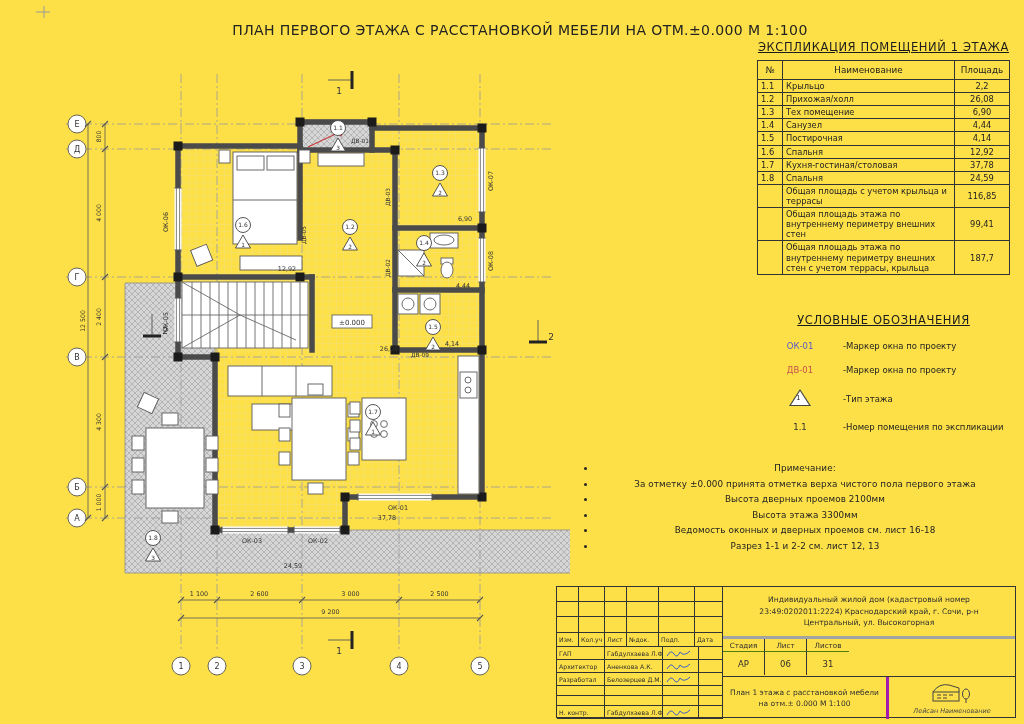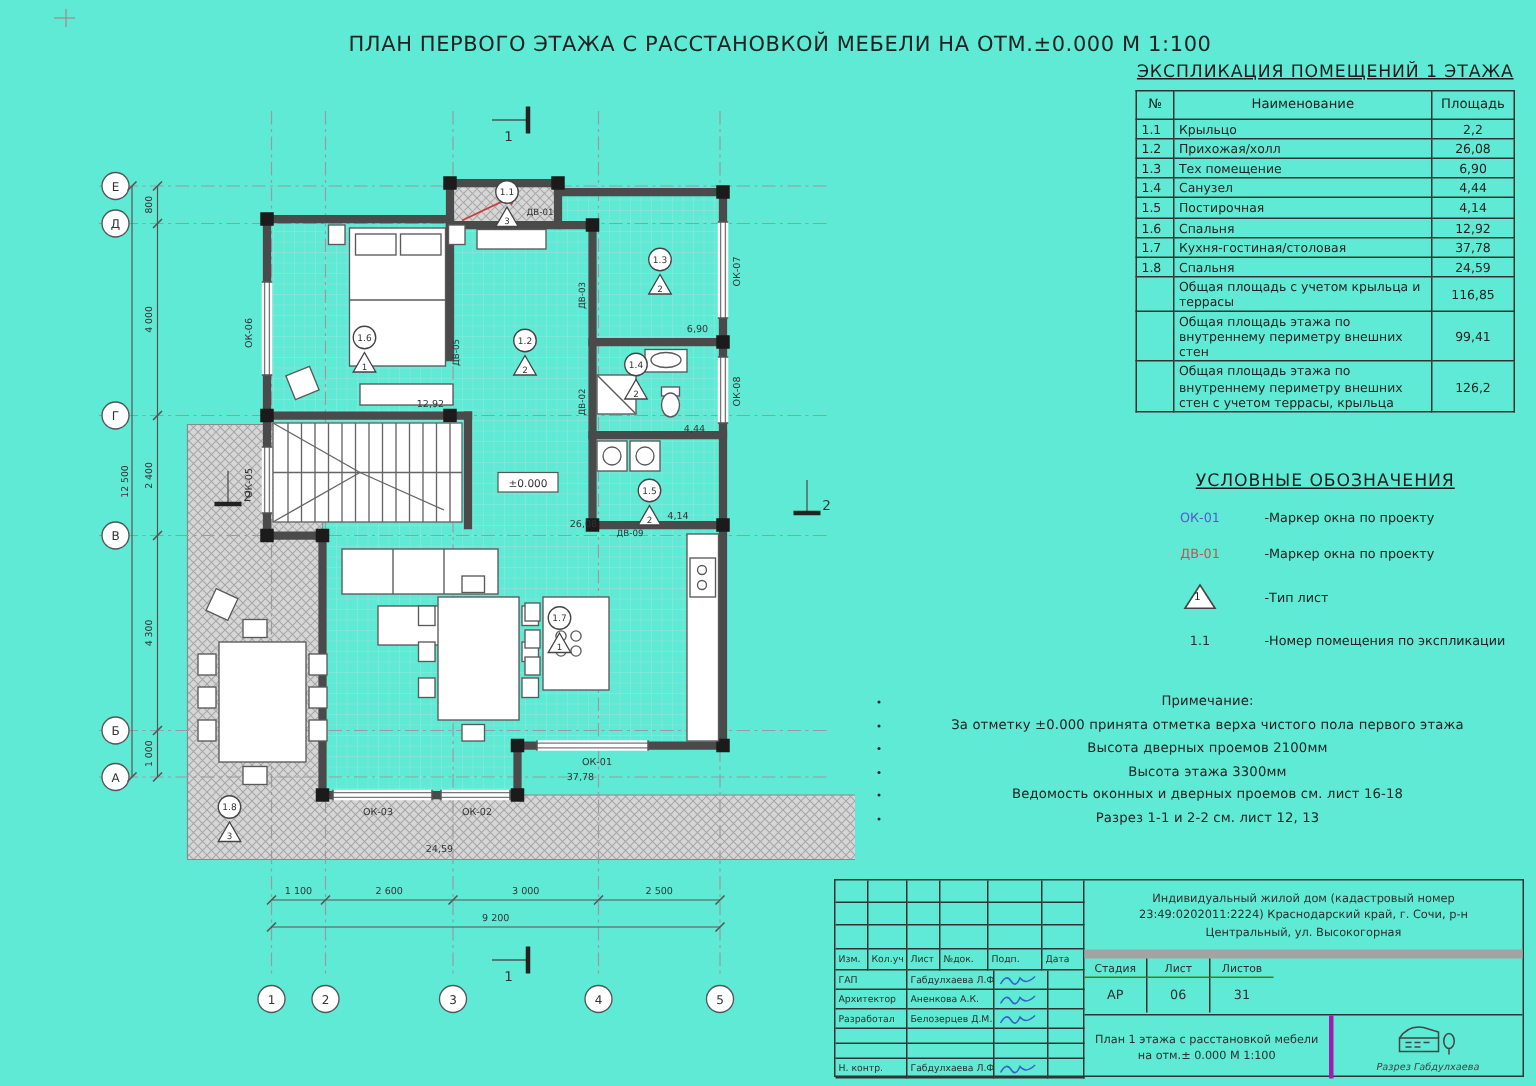--- a/index.html
+++ b/index.html
@@ -1,16 +1,16 @@
 <!DOCTYPE html>
 <html><head>
 <meta charset="utf-8">
 <style>
   html,body{margin:0;padding:0;background:#fff;}
-  .sheet{position:relative;width:1024px;height:724px;background:#5eead4;overflow:hidden;
+  .sheet{position:relative;width:1024px;height:724px;background:#fde047;overflow:hidden;
          font-family:"DejaVu Sans",sans-serif;color:#2e2e2e;}
   .abs{position:absolute;}
   .main-title{left:140px;top:22px;width:760px;text-align:center;font-size:14px;
               letter-spacing:.4px;color:#222;}
   
   .expl{left:757px;top:40px;width:253px;}
   .panel-title{font-size:11.5px;text-align:center;letter-spacing:.6px;color:#1c1c1c;
                text-decoration:underline;margin:0 0 6px 0;font-weight:normal;}
   table.expl-t{border-collapse:collapse;width:100%;}
   table.expl-t th,table.expl-t td{border:1px solid #333;font-size:8.3px;font-weight:normal;
@@ -34,21 +34,21 @@
   .notes{left:582px;top:463px;width:432px;text-align:center;}
   .notes ul{margin:0;padding-left:14px;}
   .notes li{font-size:8.8px;margin:0 0 5.5px 0;color:#222;letter-spacing:.1px;}
   
   .tb{left:556px;top:586px;width:460px;height:132px;border:1.3px solid #333;box-sizing:border-box;font-size:7px;}
   .tb .row{display:flex;box-sizing:border-box;}
   .tb .cell{box-sizing:border-box;border-right:1px solid #333;border-bottom:1px solid #333;
             overflow:hidden;white-space:nowrap;padding:0 2px;display:flex;align-items:center;}
   .tb-left{position:absolute;left:0;top:0;width:166px;height:132px;}
   .tb-right{position:absolute;left:166px;top:0;width:292px;height:132px;}
-  .tb-project{height:52px;border-bottom:6px solid #a3a3a3;display:flex;align-items:center;justify-content:center;
+  .tb-project{height:52px;border-bottom:3px solid #a3a3a3;display:flex;align-items:center;justify-content:center;
               text-align:center;font-size:7.6px;line-height:1.5;padding:2px 8px;box-sizing:border-box;}
   .tb-mid{display:flex;height:38px;border-bottom:1px solid #333;box-sizing:border-box;}
   .tb-doc{width:166px;border-right:1px solid #333;display:flex;align-items:center;justify-content:center;
           font-size:8.8px;letter-spacing:.3px;box-sizing:border-box;text-align:center;}
   .tb-stage{width:126px;box-sizing:border-box;}
   .tb-stage .srow{display:flex;}
   .tb-stage .scell{width:42px;box-sizing:border-box;border-right:1px solid #333;border-bottom:1px solid #4d7c0f;
             text-align:center;font-size:7.2px;}
   .tb-stage .scell:last-child{border-right:none;}
   .tb-stage .sval{height:23px;display:flex;align-items:center;justify-content:center;font-size:8.5px;border-bottom:none;}
@@ -474,40 +474,40 @@
             <td class="c-area">116,85</td>
           </tr>
           <tr>
             <td class="c-num"></td>
             <td class="c-name">Общая площадь этажа по внутреннему периметру внешних стен</td>
             <td class="c-area">99,41</td>
           </tr>
           <tr>
             <td class="c-num"></td>
             <td class="c-name">Общая площадь этажа по внутреннему периметру внешних стен с учетом террасы, крыльца</td>
-            <td class="c-area">126,2</td>
+            <td class="c-area">187,7</td>
           </tr>
         </tbody>
     </table>
   </div>
 
   <div class="abs legend">
     <h2 class="panel-title">УСЛОВНЫЕ ОБОЗНАЧЕНИЯ</h2>
     <div id="legend-items">
         <div class="leg-row">
           <div class="leg-sym" style="color: rgb(88, 88, 200);">ОК-01</div>
           <div class="leg-desc">-Маркер окна по проекту</div>
         </div>
         <div class="leg-row">
           <div class="leg-sym" style="color: rgb(200, 80, 80);">ДВ-01</div>
           <div class="leg-desc">-Маркер окна по проекту</div>
         </div>
         <div class="leg-row" style="margin: 8px 0px;">
           <div class="leg-sym"><span class="tri"><span class="tri-num">1</span></span></div>
-          <div class="leg-desc">-Тип лист</div>
+          <div class="leg-desc">-Тип этажа</div>
         </div>
         <div class="leg-row">
           <div class="leg-sym">1.1</div>
           <div class="leg-desc">-Номер помещения по экспликации</div>
         </div>
       </div>
   </div>
 
   <div class="abs notes">
     <ul id="notes-list">
@@ -632,19 +632,19 @@
               <path d="M4 10 Q10 1 20 3 L30 6 V10"></path>
               <line x1="8" y1="13" x2="12" y2="13"></line>
                 <line x1="14" y1="13" x2="18" y2="13"></line>
                 <line x1="20" y1="13" x2="24" y2="13"></line>
               <line x1="8" y1="16" x2="12" y2="16"></line>
                 <line x1="14" y1="16" x2="18" y2="16"></line>
               <ellipse cx="37" cy="12" rx="3.5" ry="5"></ellipse>
               <line x1="37" y1="17" x2="37" y2="21"></line>
             </g>
           </svg>
-          <div class="lname">Разрез Габдулхаева</div>
+          <div class="lname">Лейсан Наименование</div>
         </div>
       </div>
     </div>
   </div>
 
 </div>
 
 </body></html>

